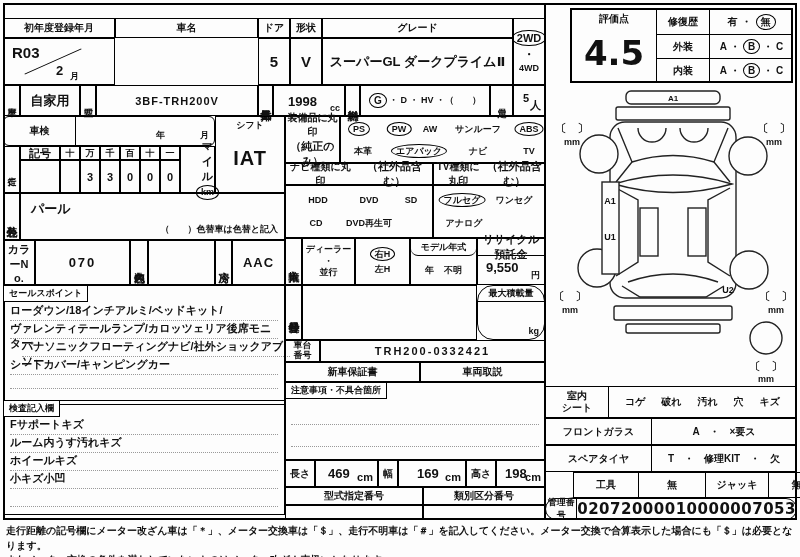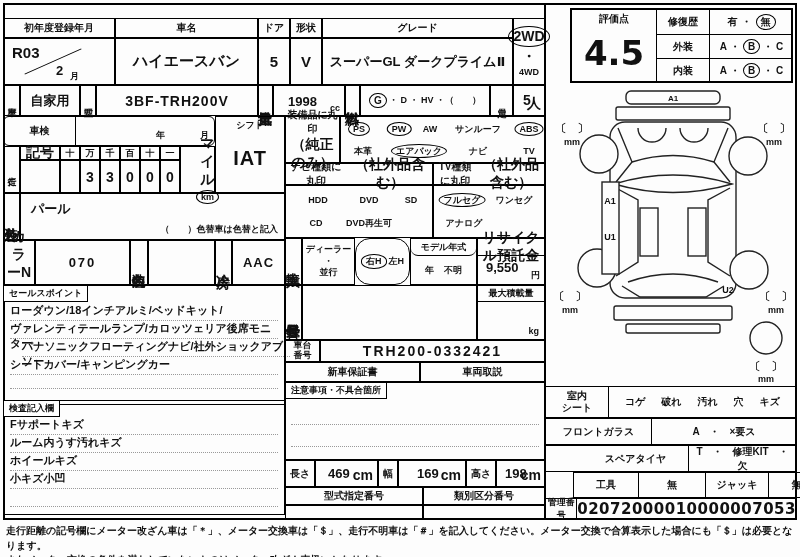--- a/index.html
+++ b/index.html
@@ -6,22 +6,22 @@
   .sheet{position:relative;width:800px;height:557px;background:#fdfdfd;font-family:"Liberation Sans","DejaVu Sans",sans-serif;color:#111;font-weight:bold;overflow:hidden;}
   .abs{position:absolute;box-sizing:border-box;}
   .b{border:1px solid #000;}
   .b2{border:2px solid #000;}
   .cc{display:flex;align-items:center;justify-content:center;text-align:center;}
   .vt{writing-mode:vertical-rl;text-orientation:upright;line-height:1;}
   .circ{display:inline-block;border:1.6px solid #000;border-radius:50%;padding:0 4px;line-height:1.35;}
   .pin{position:absolute;transform:translate(-50%,-50%);white-space:nowrap;}
   .dotl{border-bottom:1.2px dotted #9a9a9a;}
   .tab{position:absolute;left:0;top:0;border-right:1px solid #000;border-bottom:1px solid #000;background:#fff;font-size:9px;padding:1px 5px;}
-  .f8{font-size:14px;} .f9{font-size:9px;} .f10{font-size:10px;} .f11{font-size:11px;}
-  .f13{font-size:13px;} .f14{font-size:14px;} .f15{font-size:15px;}
+  .f8{font-size:11px;} .f9{font-size:9px;} .f10{font-size:10px;} .f11{font-size:11px;}
+  .f13{font-size:13px;} .f14{font-size:11px;} .f15{font-size:15px;}
   svg text{font-family:"Liberation Sans",sans-serif;font-weight:bold;fill:#111;}
 </style>
 </head>
 <body>
 
 <div class="sheet">
 
   <div class="abs b2" style="left:3px;top:3px;width:794px;height:517px;"></div>
   <div class="abs" style="left:544px;top:3px;width:2px;height:517px;background:#000;"></div>
 
@@ -40,23 +40,20 @@
   <div class="abs b cc f10" style="left:322px;top:18px;width:191px;height:20px;">
       <span>グレード</span>
     </div>
 
   <div class="abs b" style="left:3px;top:38px;width:112px;height:47px;">
     <span class="abs f15" style="left:8px;top:5px;">R03</span>
     <div class="abs" style="left:18px;top:22px;width:62px;border-top:1.5px solid #000;transform:rotate(-24deg);"></div>
     <span class="abs f13" style="left:52px;top:24px;">2</span>
     <span class="abs f9" style="left:66px;top:31px;">月</span>
   </div>
-  <div class="abs b cc f15" style="left:115px;top:38px;width:143px;height:47px;">
-      <span>ハイエースバン</span>
-    </div>
   <div class="abs b cc f15" style="left:258px;top:38px;width:32px;height:47px;">
       <span>5</span>
     </div>
   <div class="abs b cc f15" style="left:290px;top:38px;width:32px;height:47px;">
       <span>V</span>
     </div>
   <div class="abs b cc f13" style="left:322px;top:38px;width:191px;height:47px;">
       <span>スーパーGL ダークプライムⅡ</span>
     </div>
   <div class="abs b cc" style="left:513px;top:18px;width:32px;height:67px;flex-direction:column;gap:1px;">
@@ -222,21 +219,21 @@
     </div>
 
   <div class="abs b cc vt f8" style="left:285px;top:238px;width:17px;height:47px;">
       <span>輸入車</span>
     </div>
   <div class="abs b cc f9" style="left:302px;top:238px;width:53px;height:47px;flex-direction:column;line-height:1.3;">
     <span>ディーラー</span>
     <span>・</span>
     <span>並行</span>
   </div>
-  <div class="abs b cc" style="left:355px;top:238px;width:55px;height:47px;gap:2px;border-radius:15px;">
+  <div class="abs b cc" style="left:355px;top:238px;width:55px;height:47px;flex-direction:column;gap:2px;">
     <span class="circ f9">右H</span>
     <span class="f9">左H</span>
   </div>
   <div class="abs b" style="left:410px;top:238px;width:67px;height:47px;">
     <div class="cc f9" style="height:16px;border-bottom:1px solid #000;border-radius:7px;">
         <span>モデル年式</span>
       </div>
     <div class="cc f9" style="height:28px;gap:10px;">
       <span>年</span>
       <span>不明</span>
@@ -265,21 +262,21 @@
     <div class="abs f11 dotl" style="left:6px;top:34px;width:268px;height:18px;"><span>ルーム内うす汚れキズ</span></div>
     <div class="abs f11 dotl" style="left:6px;top:52px;width:268px;height:18px;"><span>ホイールキズ</span></div>
     <div class="abs f11 dotl" style="left:6px;top:70px;width:268px;height:18px;"><span>小キズ小凹</span></div>
     <div class="abs dotl" style="left:6px;top:92px;width:268px;height:14px;"></div>
   </div>
 
   <div class="abs b cc vt f8" style="left:285px;top:285px;width:17px;height:55px;">
       <span>登録番号</span>
     </div>
   <div class="abs b" style="left:302px;top:285px;width:175px;height:55px;"></div>
-  <div class="abs b" style="left:477px;top:285px;width:68px;height:55px;">
+  <div class="abs b" style="left:477px;top:285px;width:68px;height:55px;border-radius:16px;">
     <div class="cc f9" style="height:15px;border-bottom:1px solid #000;">
         <span>最大積載量</span>
       </div>
     <span class="abs f9" style="right:5px;bottom:3px;">kg</span>
   </div>
 
   <div class="abs b cc f9" style="left:285px;top:340px;width:35px;height:22px;">
       <span style="width:22px;word-break:break-all;line-height:1.1;">車台番号</span>
     </div>
   <div class="abs b cc f14" style="left:320px;top:340px;width:225px;height:22px;letter-spacing:2px;">
@@ -432,21 +429,21 @@
     </div>
   </div>
   <div class="abs b" style="left:545px;top:418px;width:252px;height:27px;display:flex;">
     <div class="cc f10" style="width:105px;border-right:1px solid #000;">
         <span>フロントガラス</span>
       </div>
     <div class="cc f10" style="flex:1;">
         <span>A　・　×要ス</span>
       </div>
   </div>
-  <div class="abs b" style="left:545px;top:445px;width:252px;height:27px;display:flex;padding-left:37px;">
+  <div class="abs b" style="left:545px;top:445px;width:252px;height:27px;display:flex;">
     <div class="cc f10" style="width:105px;border-right:1px solid #000;">
         <span>スペアタイヤ</span>
       </div>
     <div class="cc f10" style="flex:1;">
         <span>T　・　修理KIT　・　欠</span>
       </div>
   </div>
   <div class="abs b" style="left:573px;top:472px;width:252px;height:26px;display:flex;">
     <div class="cc f10" style="width:64px;border-right:1px solid #000;">
         <span>工具</span>
@@ -454,21 +451,21 @@
     <div class="cc f10" style="width:66px;border-right:1px solid #000;">
         <span>無</span>
       </div>
     <div class="cc f10" style="width:62px;border-right:1px solid #000;">
         <span>ジャッキ</span>
       </div>
     <div class="cc f10" style="flex:1;">
         <span>無</span>
       </div>
   </div>
-  <div class="abs b" style="left:545px;top:498px;width:252px;height:22px;display:flex;">
+  <div class="abs b" style="left:545px;top:498px;width:252px;height:22px;display:flex;border-radius:11px;">
     <div class="cc f9" style="width:72px;border-right:1px solid #000;">
         <span>管理番号</span>
       </div>
     <div class="cc" style="flex:1;font-size:15px;letter-spacing:.5px;font-family:'DejaVu Sans',sans-serif;">
         <span>02072000010000007053</span>
       </div>
   </div>
 
   <div class="abs f10" style="left:6px;top:524px;width:790px;line-height:1.45;">
     <div>走行距離の記号欄にメーター改ざん車は「＊」、メーター交換車は「＄」、走行不明車は「＃」を記入してください。メーター交換で合算表示した場合にも「＄」は必要となります。</div>

